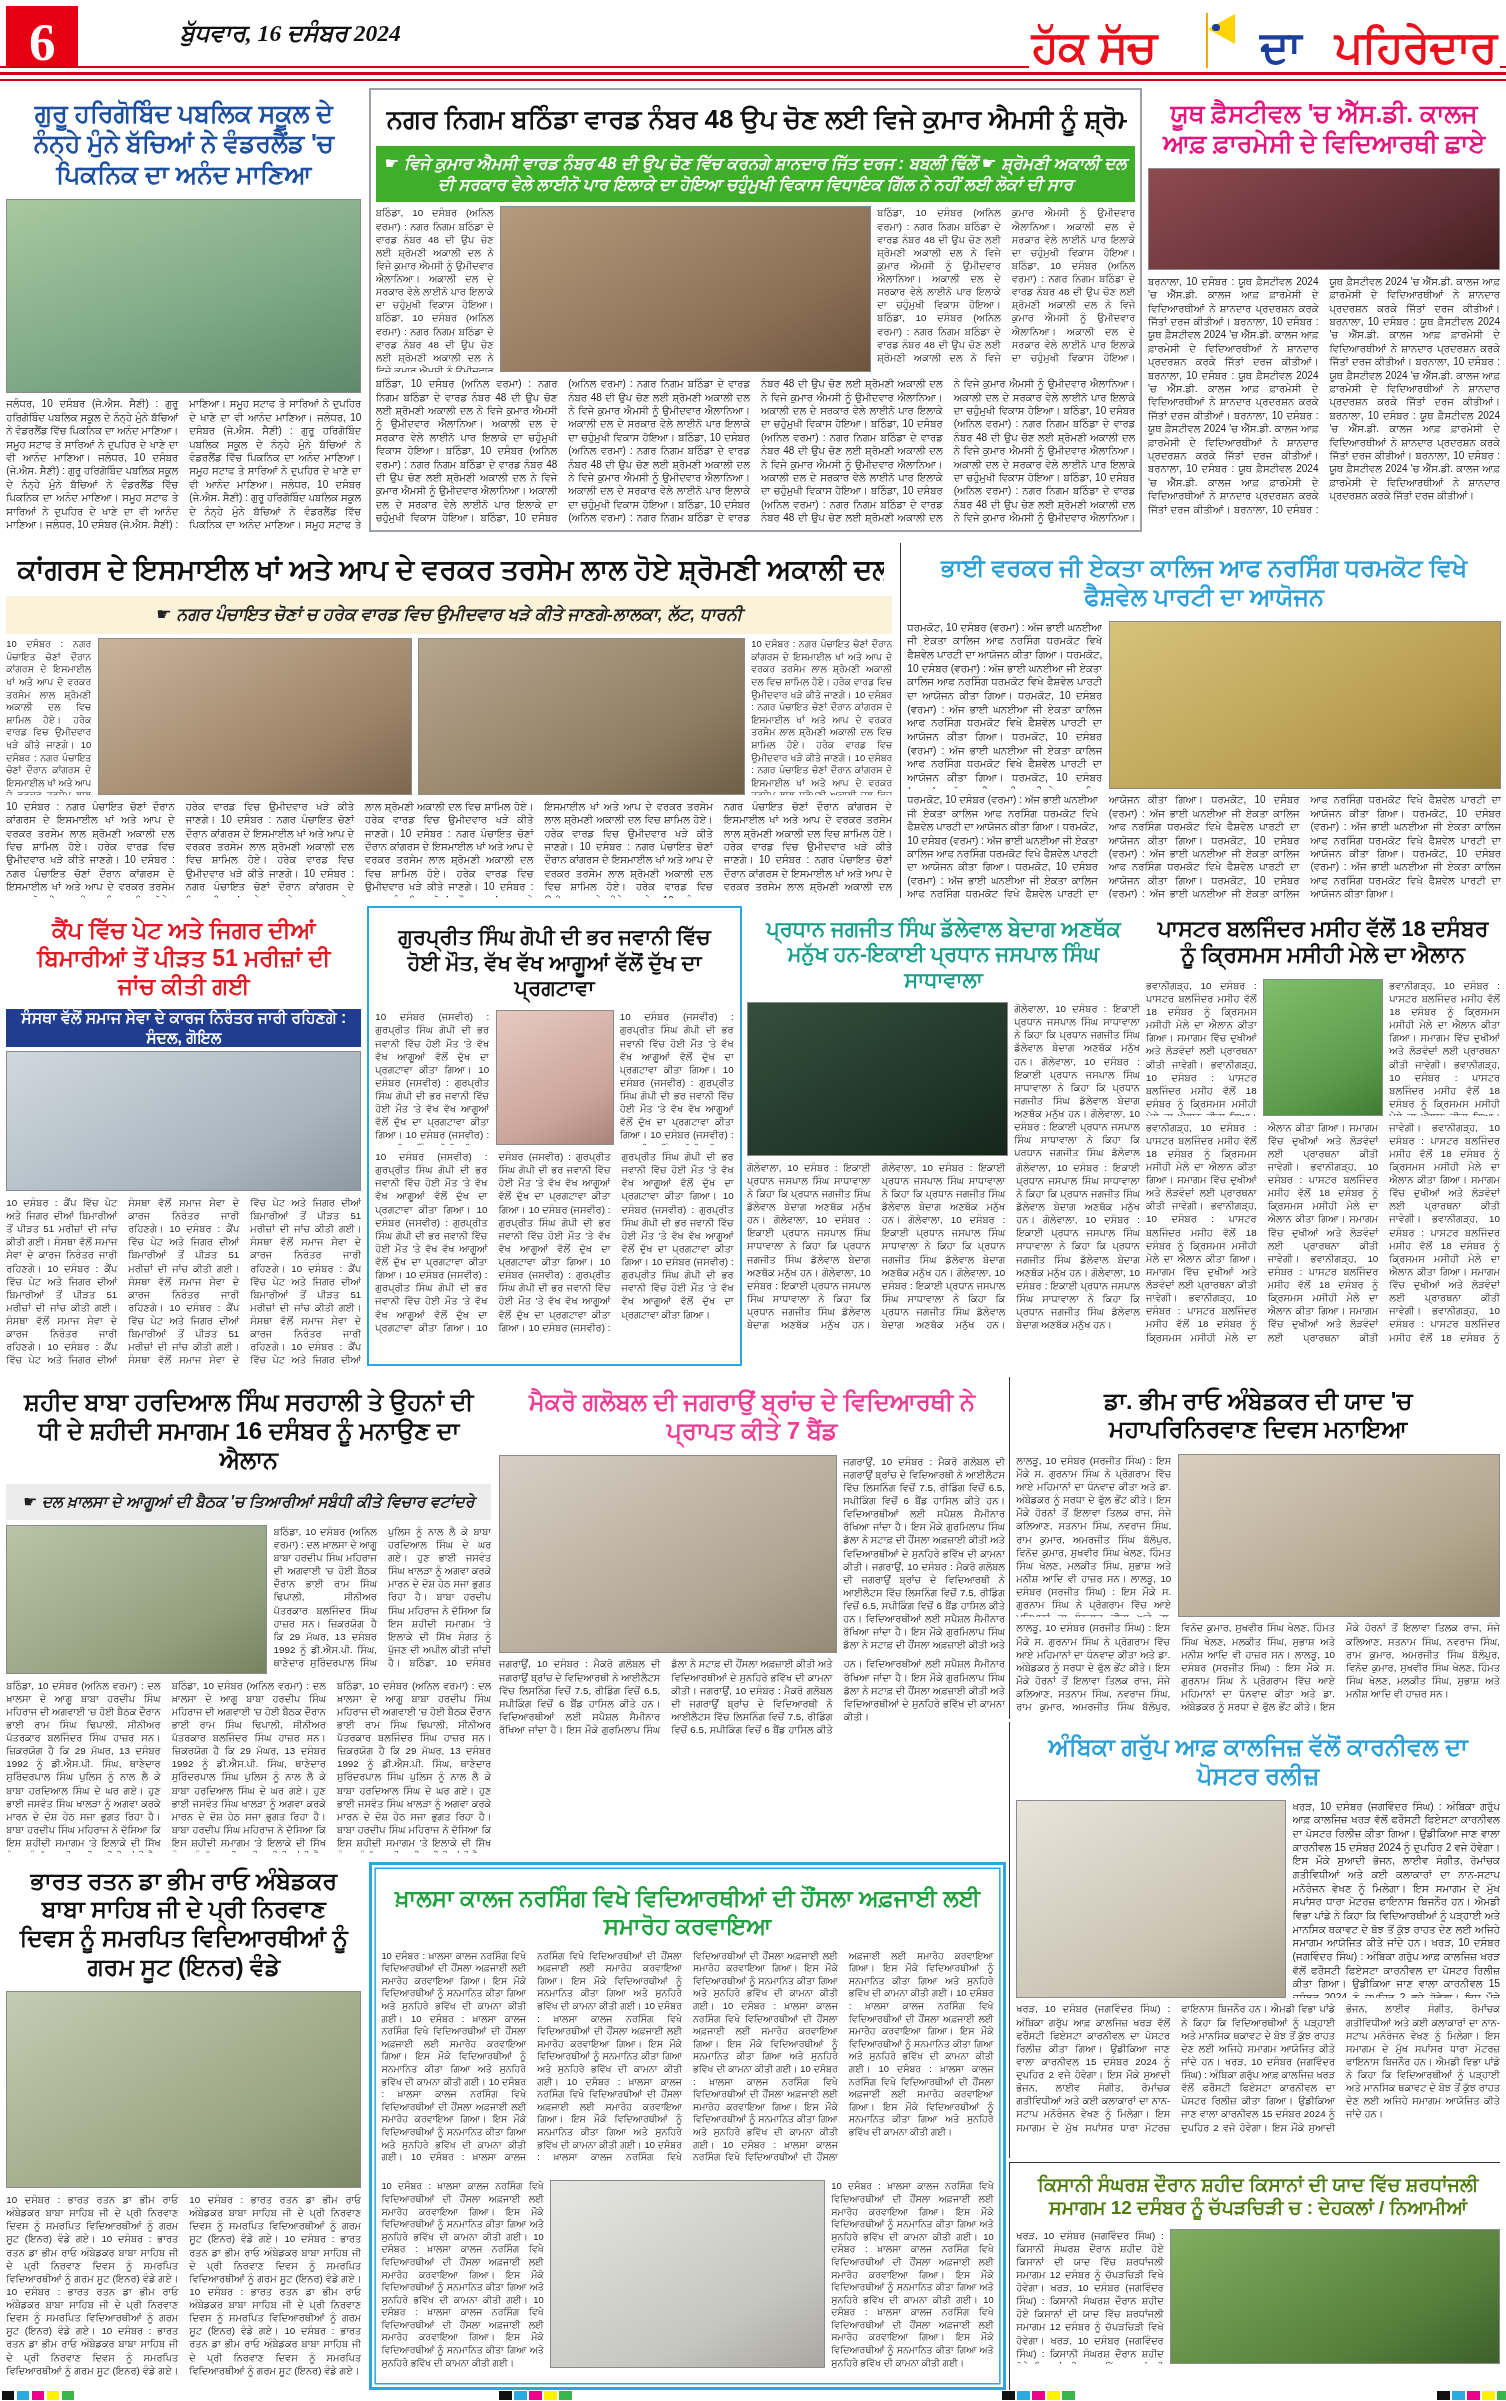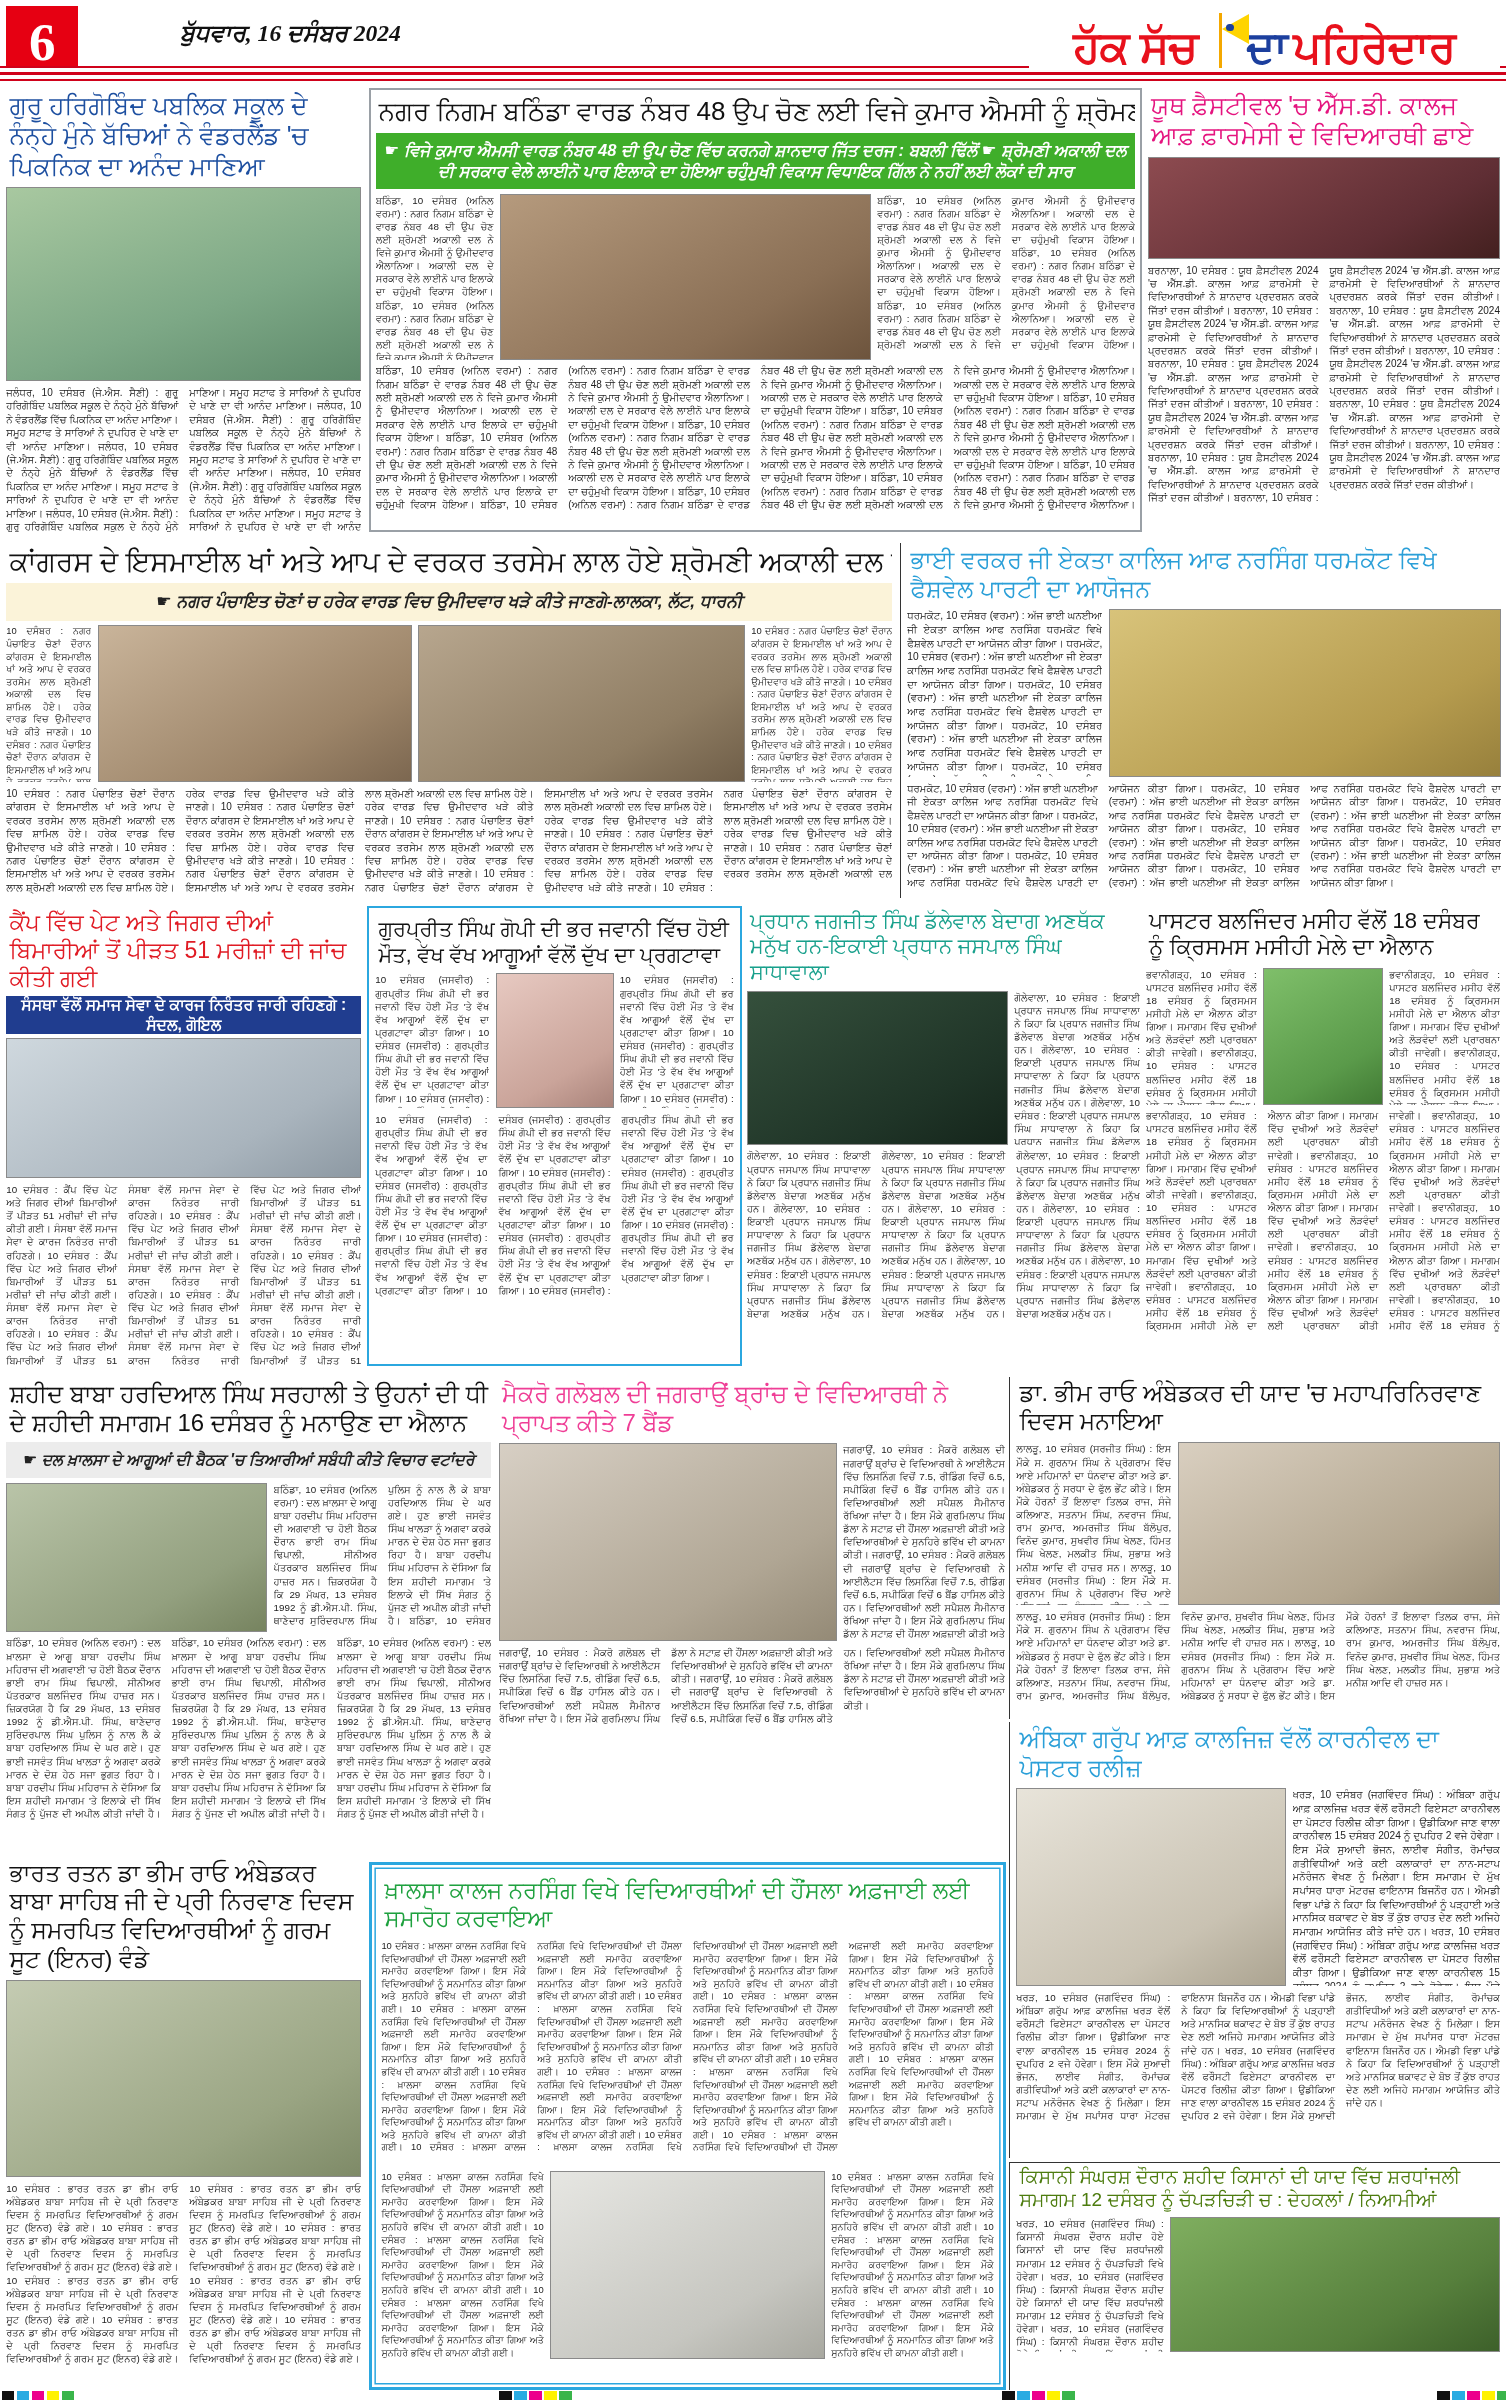--- a/index.html
+++ b/index.html
@@ -8,32 +8,32 @@
   .abs{position:absolute;box-sizing:border-box;}
   
   #pagenum{left:6.3px;top:6.3px;width:72px;height:72px;background:#e60012;color:#fff;
            display:flex;align-items:center;justify-content:center;
            font:700 53px "Liberation Serif",serif;}
   #dateline{left:94px;top:20.4px;width:393px;text-align:center;
             font:700 italic 23.6px "Liberation Serif",serif;color:#111;}
   #redrules{left:0;top:66px;width:1506px;height:17.3px;
             background:repeating-linear-gradient(to bottom,#d0021b 0 2.4px,#fff 2.4px 6.3px);}
   #masthead{right:6.3px;top:1.6px;width:471px;height:66px;background:#fff;display:flex;
-            align-items:flex-end;justify-content:center;gap:6.3px;padding:0 3.1px;}
+            align-items:flex-end;justify-content:space-between;gap:6.3px;padding:0 3.1px;}
   #masthead .big{font:700 44px/0.95 "Liberation Sans","DejaVu Sans",sans-serif;letter-spacing:-0.8px;}
   #tagline{right:11px;top:3.1px;font:700 italic 10.2px "Liberation Serif",serif;color:#e8111c;}
   .flag{width:36px;height:55px;position:relative;}
   .flag .pole{position:absolute;left:15.7px;top:0;width:2.4px;height:55px;background:#f4a800;}
   .flag .cloth{position:absolute;left:18px;top:1.6px;width:0;height:0;
                border-top:15.7px solid transparent;border-bottom:15.7px solid transparent;border-left:27px solid #ffd400;
                transform:scaleX(-1);}
   .flag .dot{position:absolute;left:22px;top:11px;width:7.9px;height:7.9px;border-radius:50%;background:#1c3f9e;}
   
   .art{position:absolute;box-sizing:border-box;overflow:hidden;background:#fff;}
-  .hl{font-weight:400;margin:0;padding:1.6px 3.1px;line-height:1.22;}
+  .hl{font-weight:700;text-align:center;margin:8px;padding:1.6px 3.1px;line-height:1.22;}
   .band{font-style:italic;font-weight:700;text-align:center;display:flex;align-items:center;justify-content:center;
         padding:3.1px 6.3px;line-height:1.25;}
   .photo{position:relative;border:0.8px solid #8a8a8a;}
   .body{column-gap:11px;text-align:justify;font-size:10px;line-height:1.34;color:#222;overflow:hidden;}
   .c2{column-count:2}.c3{column-count:3}.c4{column-count:4}.c5{column-count:5}
   .row{display:flex;gap:6.3px;}
   .col{flex:1;overflow:hidden;}
   .vline{border-left:1.6px solid #333;}
   
   .regs{position:absolute;display:flex;gap:2.4px;}

